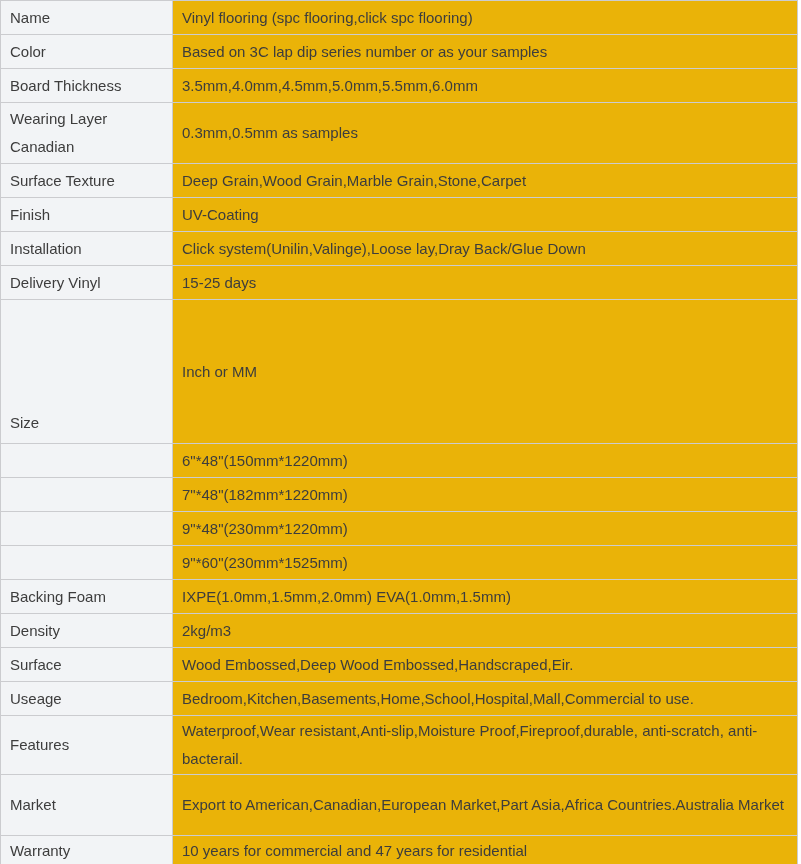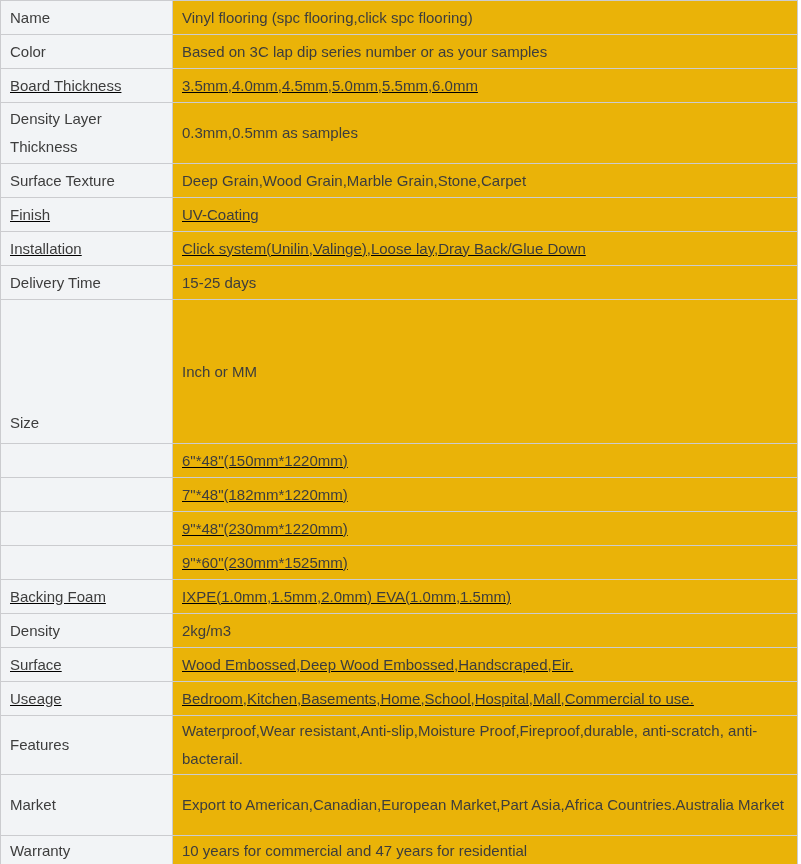--- a/index.html
+++ b/index.html
@@ -30,21 +30,21 @@
     line-height: 28px;
     color: #3d3d3d;
     padding: 0 9px;
     vertical-align: middle;
     overflow: hidden;
     word-wrap: break-word;
   }
   td.label-cell { background: #f2f4f6; }
   td.value-cell { background: #eab308; }
   tr.h34  { height: 34px; }
-  tr.h33  { height: 34px; text-decoration: underline; }
+  tr.h33  { height: 34px; }
   tr.h61  { height: 61px; }
   tr.h144 { height: 144px; }
   tr.h59  { height: 59px; }
   tr.h31  { height: 31px; }
   tr.h8   { height: 8px; }
   td.align-bottom {
     vertical-align: bottom;
     padding-bottom: 6px;
     margin-left: 8px;
   }
@@ -65,37 +65,37 @@
       </tr>
       <tr class="h34">
         <td class="label-cell">Color</td>
         <td class="value-cell">Based on 3C lap dip series number or as your samples</td>
       </tr>
       <tr class="h33">
         <td class="label-cell">Board Thickness</td>
         <td class="value-cell">3.5mm,4.0mm,4.5mm,5.0mm,5.5mm,6.0mm</td>
       </tr>
       <tr class="h61">
-        <td class="label-cell">Density Layer Thickness</td>
+        <td class="label-cell">Wearing Layer Canadian</td>
         <td class="value-cell">0.3mm,0.5mm as samples</td>
       </tr>
       <tr class="h34">
         <td class="label-cell">Surface Texture</td>
         <td class="value-cell">Deep Grain,Wood Grain,Marble Grain,Stone,Carpet</td>
       </tr>
       <tr class="h33">
         <td class="label-cell">Finish</td>
         <td class="value-cell">UV-Coating</td>
       </tr>
       <tr class="h33">
         <td class="label-cell">Installation</td>
         <td class="value-cell">Click system(Unilin,Valinge),Loose lay,Dray Back/Glue Down</td>
       </tr>
       <tr class="h34">
-        <td class="label-cell">Delivery Time</td>
+        <td class="label-cell">Delivery Vinyl</td>
         <td class="value-cell">15-25 days</td>
       </tr>
       <tr class="h144">
         <td class="label-cell align-bottom">Size</td>
         <td class="value-cell">Inch or MM</td>
       </tr>
       <tr class="h33">
         <td class="label-cell"></td>
         <td class="value-cell">6"*48"(150mm*1220mm)</td>
       </tr>

